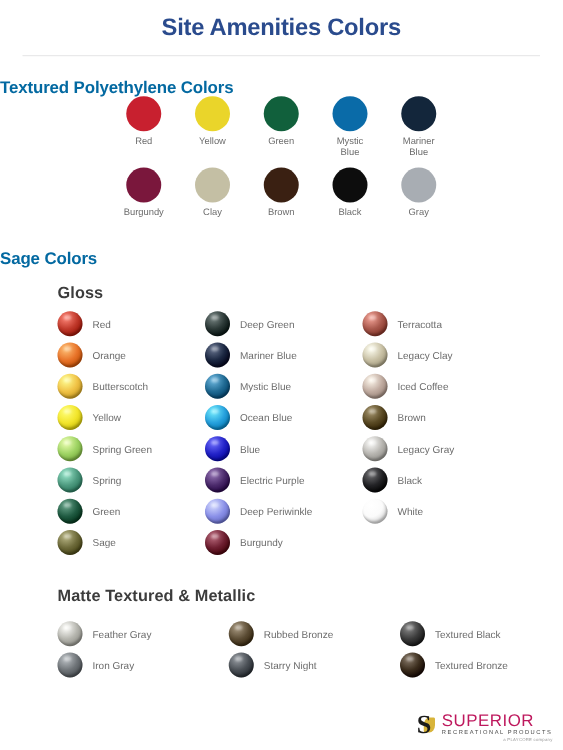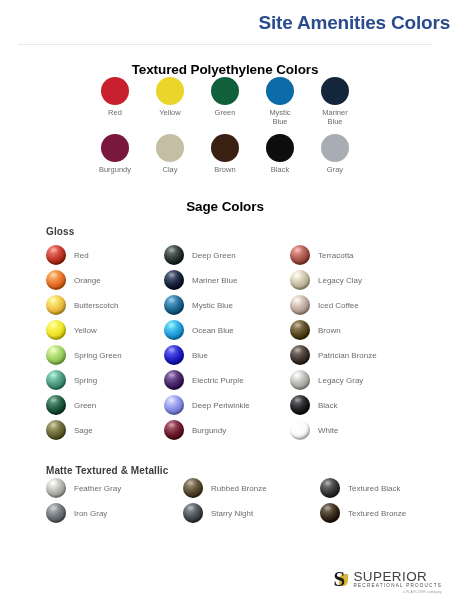--- a/index.html
+++ b/index.html
@@ -11,45 +11,45 @@
     height: 600px;
     background: #ffffff;
     font-family: "Liberation Sans", sans-serif;
     color: #555555;
     overflow: hidden;
     position: relative;
   }
 
   
   .page-title {
-    text-align: right;
+    text-align: center;
     color: #2a4b8d;
     font-size: 19px;
     font-weight: bold;
     letter-spacing: -0.2px;
     padding-top: 12px;
     margin: 0;
   }
   .title-rule {
     height: 1px;
     background: #e9e9ea;
     margin: 10px 18px 0 18px;
   }
 
   
   .section-heading {
-    text-align: center;
-    color: #000000;
+    text-align: left;
+    color: #0369a1;
     font-size: 13.5px;
     font-weight: bold;
     letter-spacing: -0.1px;
     margin: 0;
   }
   .sub-heading {
-    font-size: 10px;
+    font-size: 13px;
     font-weight: bold;
     color: #3c3c3c;
     letter-spacing: 0.1px;
   }
 
   
   #poly-section { margin-top: 17px; }
   .poly-row { display: flex; justify-content: center; }
   .poly-row + .poly-row { margin-top: 7px; }
   .poly-cell {
@@ -106,21 +106,21 @@
   }
   .chip-label {
     margin-left: 8px;
     font-size: 8px;
     color: #6c6c6c;
     white-space: nowrap;
   }
 
   
   #matte-section { margin: 22px 0 0 46px; }
-  .matte-grid { display: flex; margin-top: 0; }
+  .matte-grid { display: flex; margin-top: 11px; }
   .matte-col { width: 137px; }
   .matte-col.last { width: 130px; }
   .matte-row {
     display: flex;
     align-items: center;
     height: 25px;
   }
 
   
   .footer-logo {
@@ -154,21 +154,21 @@
     width: 9px;
     height: 12px;
     background: #d8b43a;
     border-radius: 50% 10% 50% 10%;
     z-index: -1;
   }
   .logo-text { margin-left: 3px; line-height: 1; }
   .logo-word {
     font-size: 13.5px;
     letter-spacing: 0.4px;
-    color: #404040;
+    color: #be185d;
     font-weight: normal;
     display: block;
   }
   .logo-sub {
     font-size: 4.6px;
     letter-spacing: 1.25px;
     color: #4a4a4a;
     display: block;
     margin-top: 1px;
   }
@@ -322,24 +322,20 @@
           </div>
         <div class="chip-row">
             <span class="sphere" style="background: radial-gradient(circle at 34% 26%, rgb(255, 249, 238) 0%, rgb(192, 171, 160) 46%, rgb(150, 129, 118) 82%, rgb(130, 109, 98) 100%); box-shadow: rgba(0, 0, 0, 0.28) -1px -2px 2px inset;"></span>
             <span class="chip-label">Iced Coffee</span>
           </div>
         <div class="chip-row">
             <span class="sphere" style="background: radial-gradient(circle at 34% 26%, rgb(168, 152, 114) 0%, rgb(90, 74, 36) 46%, rgb(48, 32, 0) 82%, rgb(28, 12, 0) 100%); box-shadow: rgba(0, 0, 0, 0.28) -1px -2px 2px inset;"></span>
             <span class="chip-label">Brown</span>
           </div>
         <div class="chip-row">
-            <span class="sphere" style="background: radial-gradient(circle at 34% 26%, rgb(147, 136, 129) 0%, rgb(69, 58, 51) 46%, rgb(27, 16, 9) 82%, rgb(7, 0, 0) 100%); box-shadow: rgba(0, 0, 0, 0.28) -1px -2px 2px inset;"></span>
-            <span class="chip-label">Patrician Bronze</span>
-          </div>
-        <div class="chip-row">
             <span class="sphere" style="background: radial-gradient(circle at 34% 26%, rgb(255, 255, 254) 0%, rgb(183, 181, 176) 46%, rgb(141, 139, 134) 82%, rgb(121, 119, 114) 100%); box-shadow: rgba(0, 0, 0, 0.28) -1px -2px 2px inset;"></span>
             <span class="chip-label">Legacy Gray</span>
           </div>
         <div class="chip-row">
             <span class="sphere" style="background: radial-gradient(circle at 34% 26%, rgb(113, 113, 116) 0%, rgb(35, 35, 38) 46%, rgb(0, 0, 0) 82%, rgb(0, 0, 0) 100%); box-shadow: rgba(0, 0, 0, 0.28) -1px -2px 2px inset;"></span>
             <span class="chip-label">Black</span>
           </div>
         <div class="chip-row">
             <span class="sphere" style="background: radial-gradient(circle at 34% 26%, rgb(255, 255, 255) 0%, rgb(251, 251, 251) 46%, rgb(209, 209, 209) 82%, rgb(189, 189, 189) 100%); box-shadow: rgba(0, 0, 0, 0.28) -1px -2px 2px inset;"></span>
             <span class="chip-label">White</span>

